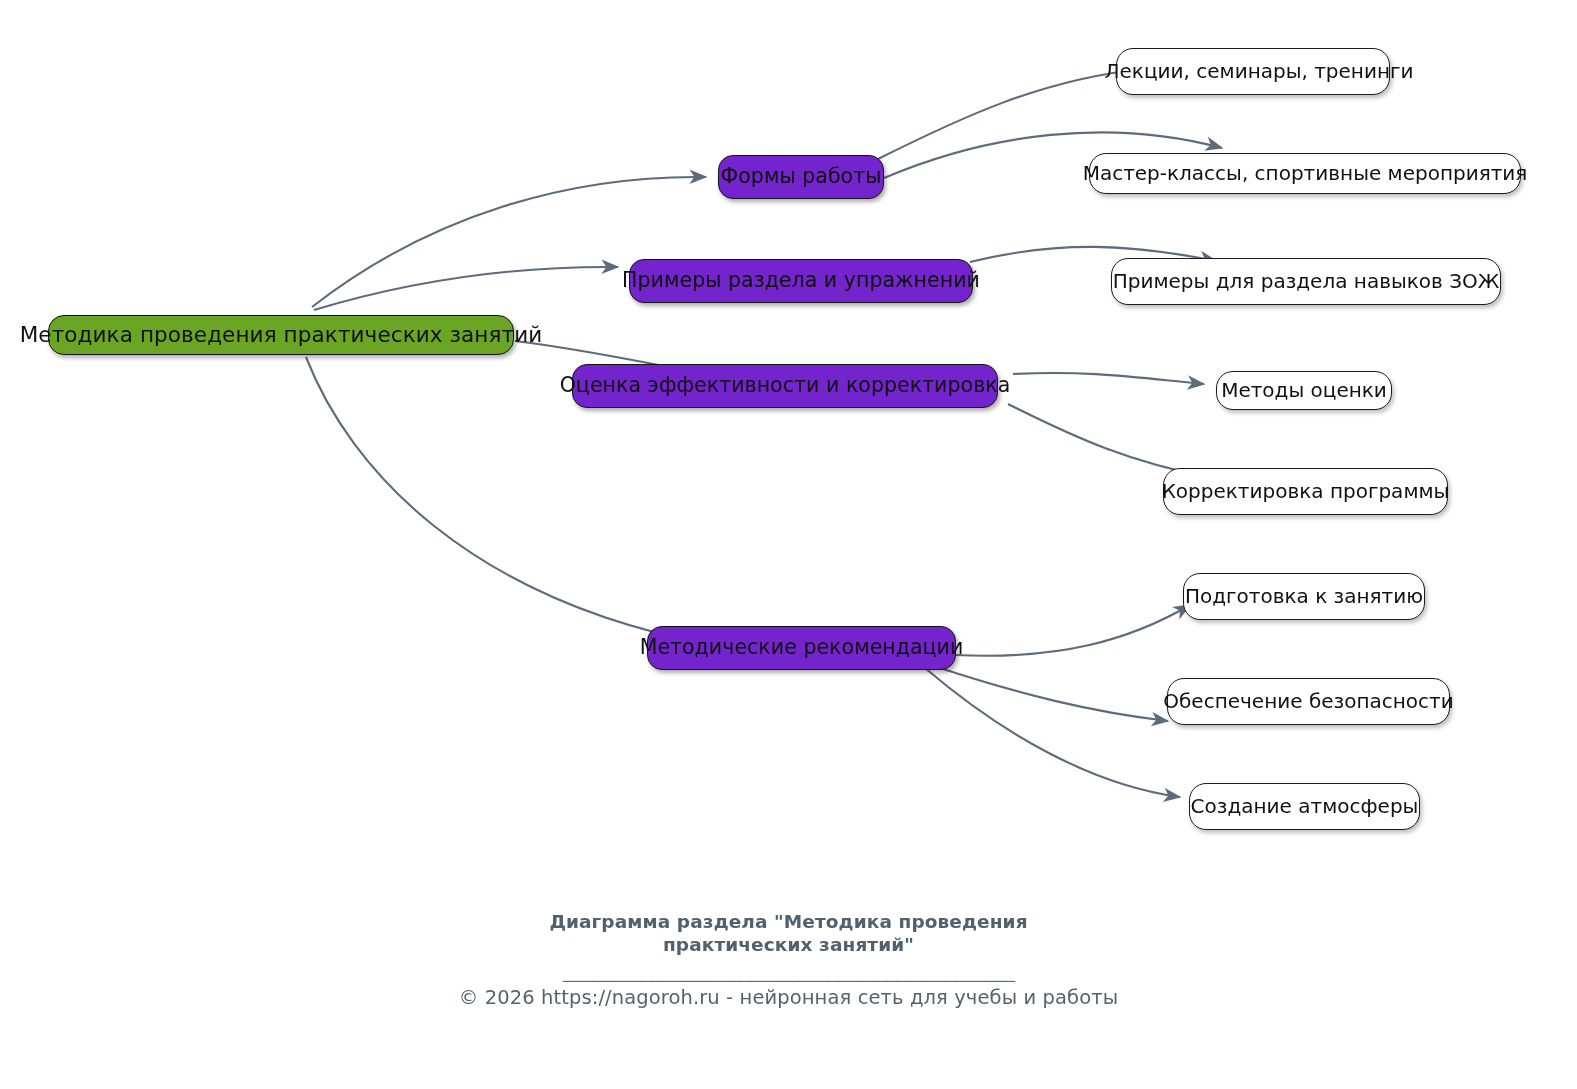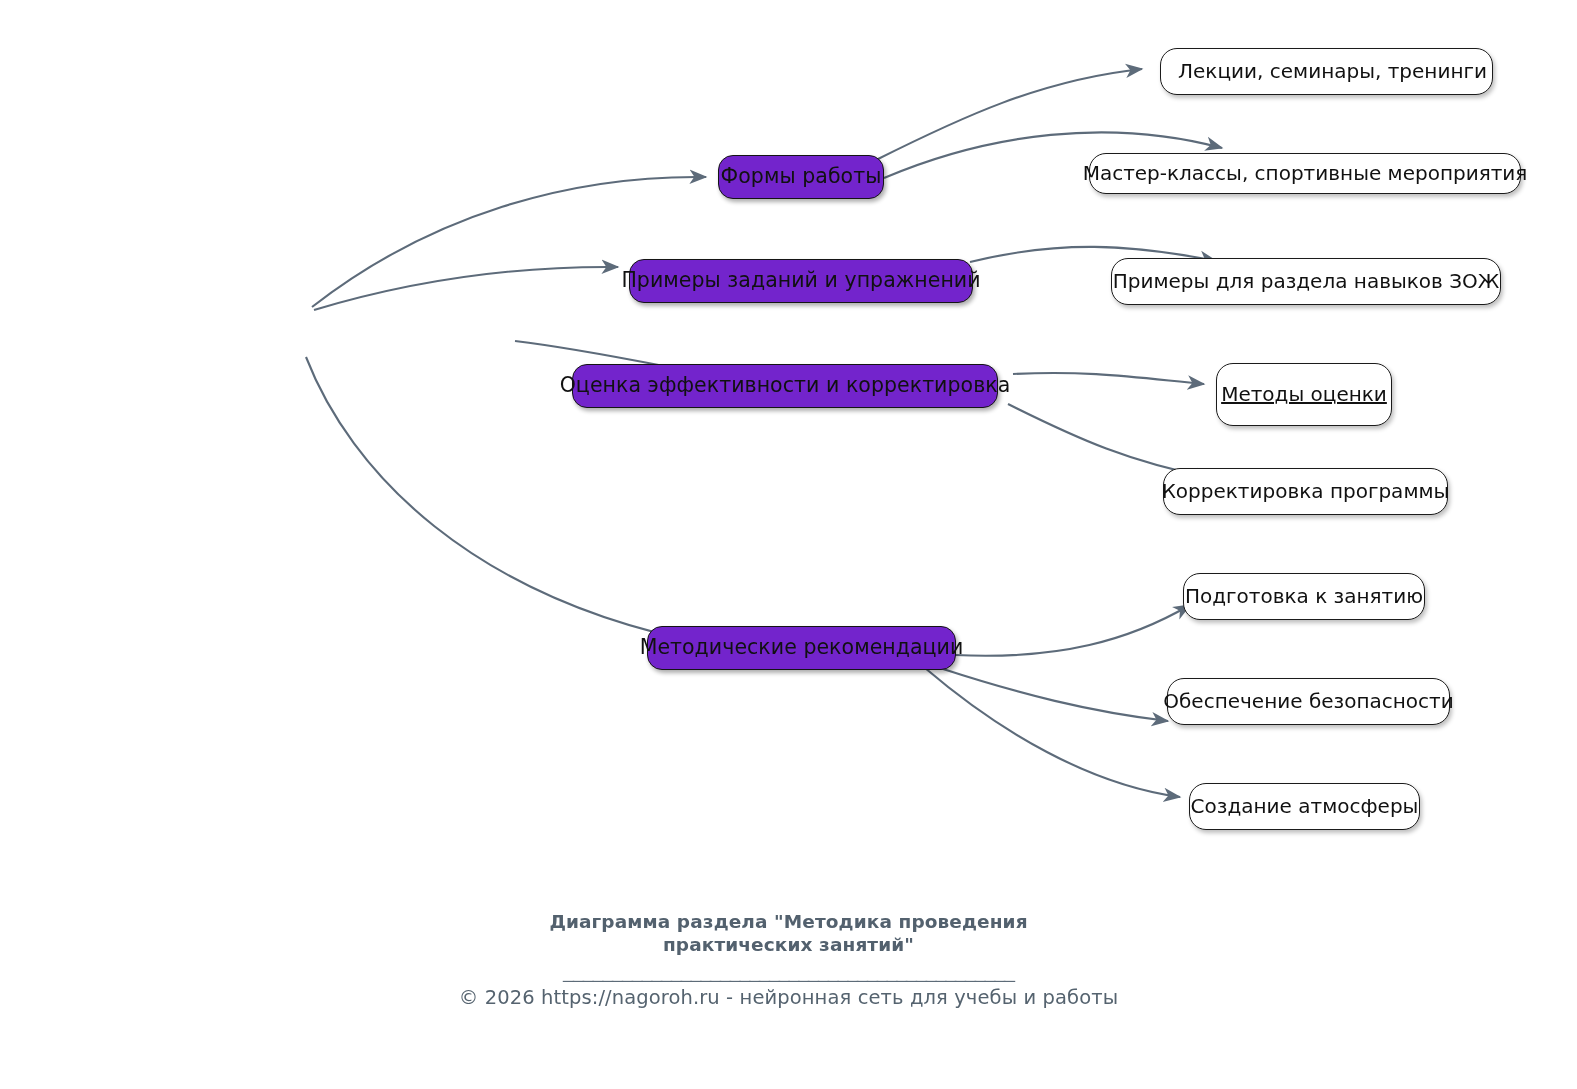--- a/index.html
+++ b/index.html
@@ -114,50 +114,53 @@
 
       <path d="M 1013,374 C 1090,370 1140,378 1204,384"></path>
       <path d="M 1008,404 C 1080,440 1130,462 1212,478"></path>
 
       <path d="M 955,655 C 1060,660 1130,640 1190,605"></path>
       <path d="M 940,668 C 1020,694 1090,712 1168,721"></path>
       <path d="M 925,668 C 1000,732 1090,785 1180,797"></path>
     </g>
   </svg>
 
+  <div class="node node-root" style="left:48px; top:315px; width:466px; height:40px;">
+    <span>Методика проведения практических занятий</span>
+  </div>
 
   <div class="node node-branch" style="left:718px; top:155px; width:166px; height:44px;border-radius:15px;">
     <span>Формы работы</span>
   </div>
 
   <div class="node node-branch" style="left:629px; top:259px; width:344px; height:44px;">
-    <span>Примеры заданий и упражнений</span>
+    <span>Примеры раздела и упражнений</span>
   </div>
 
   <div class="node node-branch" style="left:572px; top:364px; width:426px; height:44px;">
     <span>Оценка эффективности и корректировка</span>
   </div>
 
   <div class="node node-branch" style="left:647px; top:626px; width:309px; height:44px;">
     <span>Методические рекомендации</span>
   </div>
 
-  <div class="node node-leaf" style="left:1160px; top:48px; width:333px; height:47px;padding-left:12px;">
+  <div class="node node-leaf" style="left:1116px; top:48px; width:274px; height:47px;padding-left:12px;">
     <span>Лекции, семинары, тренинги</span>
   </div>
 
   <div class="node node-leaf" style="left:1089px; top:153px; width:432px; height:41px;">
     <span>Мастер-классы, спортивные мероприятия</span>
   </div>
 
   <div class="node node-leaf" style="left:1111px; top:258px; width:390px; height:47px;">
     <span>Примеры для раздела навыков ЗОЖ</span>
   </div>
 
-  <div class="node node-leaf" style="left:1216px; top:363px; width:176px; height:63px;text-decoration:underline;">
+  <div class="node node-leaf" style="left:1216px; top:371px; width:176px; height:39px;">
     <span>Методы оценки</span>
   </div>
 
   <div class="node node-leaf" style="left:1163px; top:468px; width:285px; height:47px;">
     <span>Корректировка программы</span>
   </div>
 
   <div class="node node-leaf" style="left:1183px; top:573px; width:242px; height:47px;">
     <span>Подготовка к занятию</span>
   </div>

